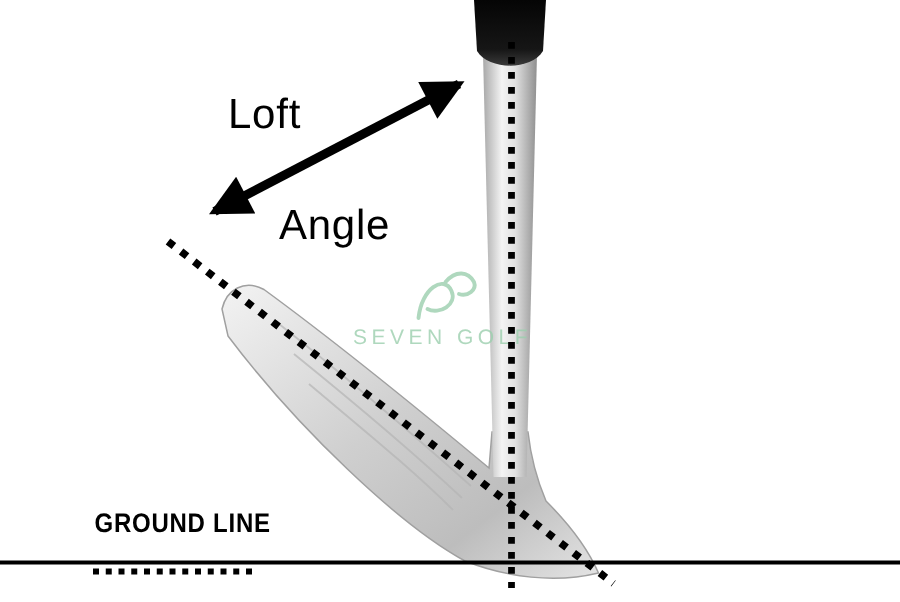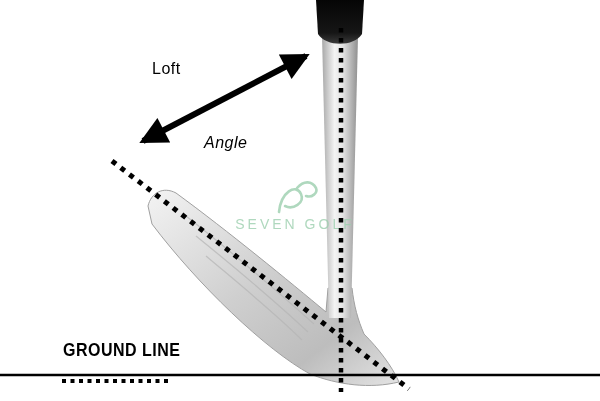--- a/index.html
+++ b/index.html
@@ -7,27 +7,27 @@
     position:relative;
     width:600px;height:401px;
     background:#ffffff;
     overflow:hidden;
     font-family:"Liberation Sans", sans-serif;
   }
   .stage svg{position:absolute;left:0;top:0;}
   .label{
     position:absolute;
     color:#000;
-    font-size:16px;
+    font-size:28px;
     font-weight:400;
     letter-spacing:0.5px;
     user-select:none;
   }
   .label.loft{left:152px;top:60px;}
-  .label.angle{left:204px;top:134px;font-style:italic;}
+  .label.angle{left:186px;top:134px;}
   .groundline-label{
     position:absolute;
     left:63px;top:342px;
     color:#000;
     font-size:16px;
     font-weight:800;
     letter-spacing:0.5px;
     transform:scaleY(1.12);
     transform-origin:left bottom;
     user-select:none;

